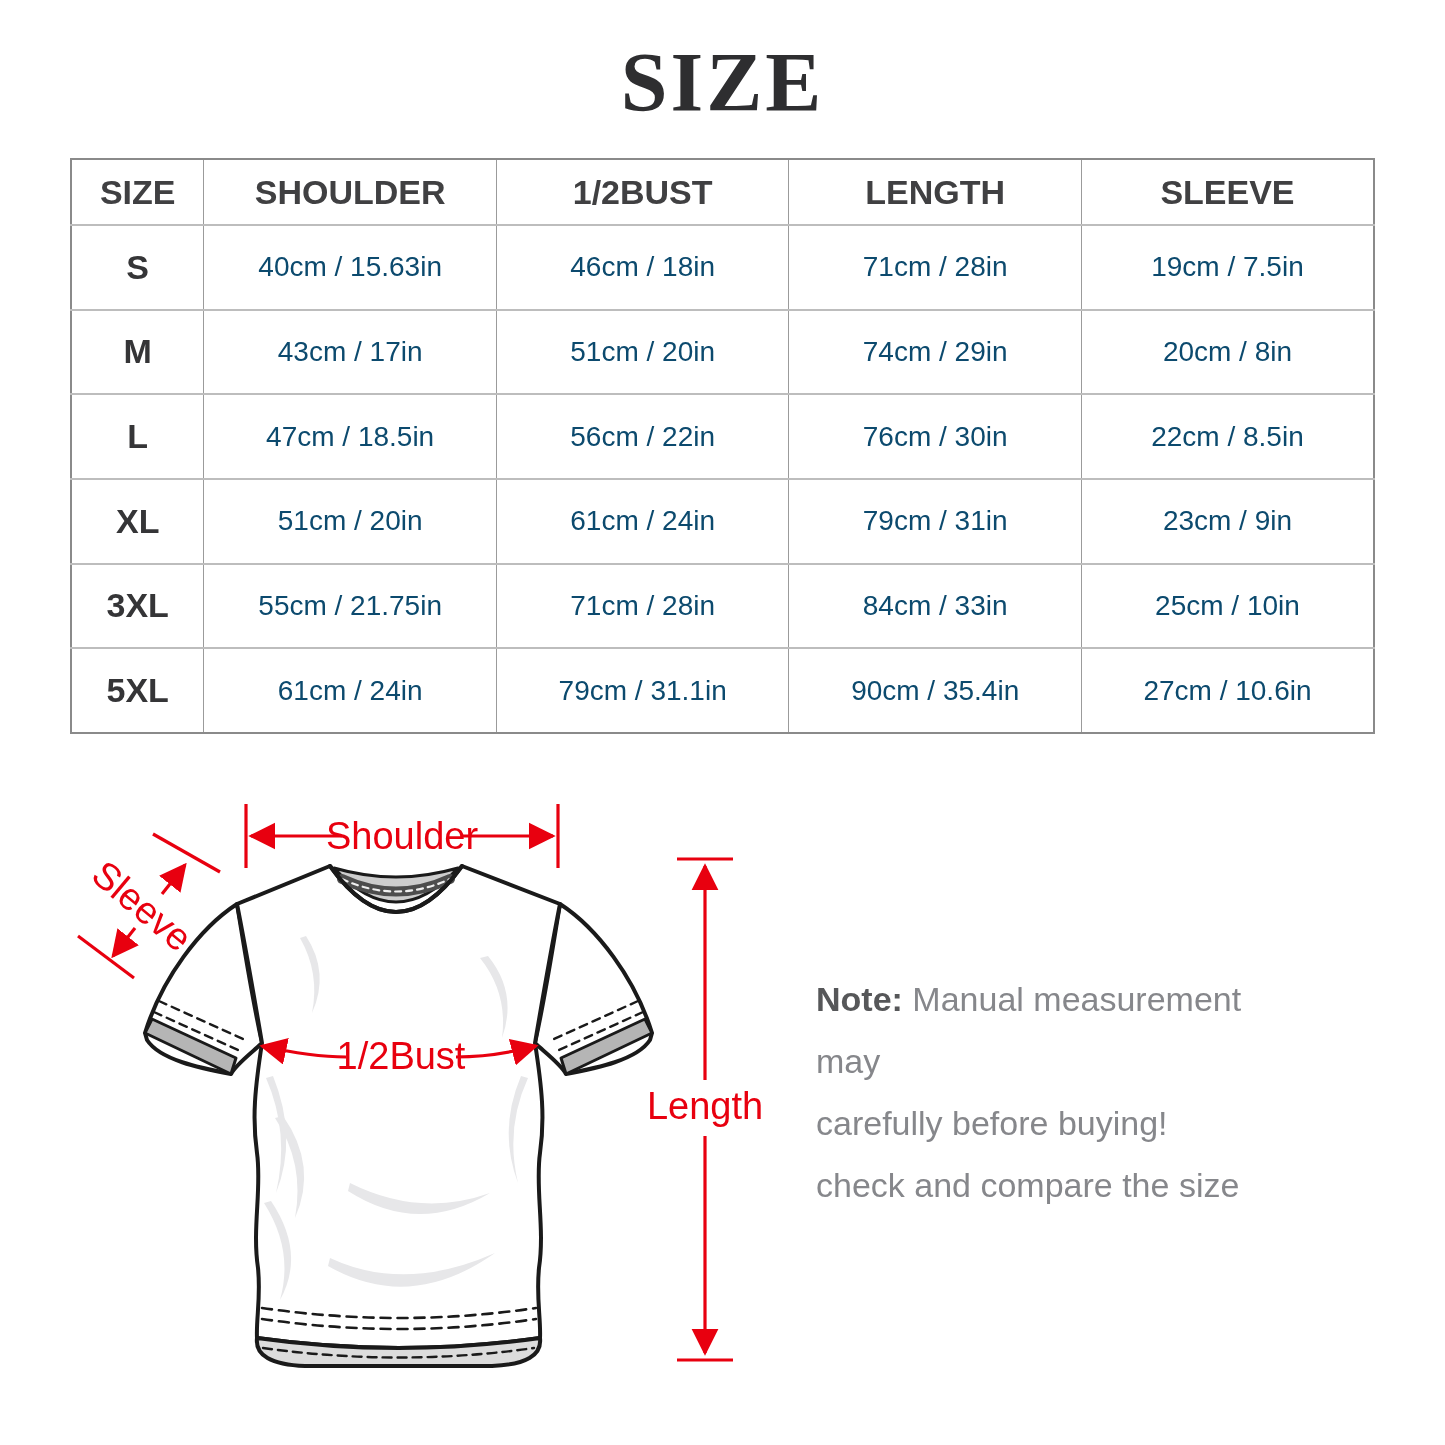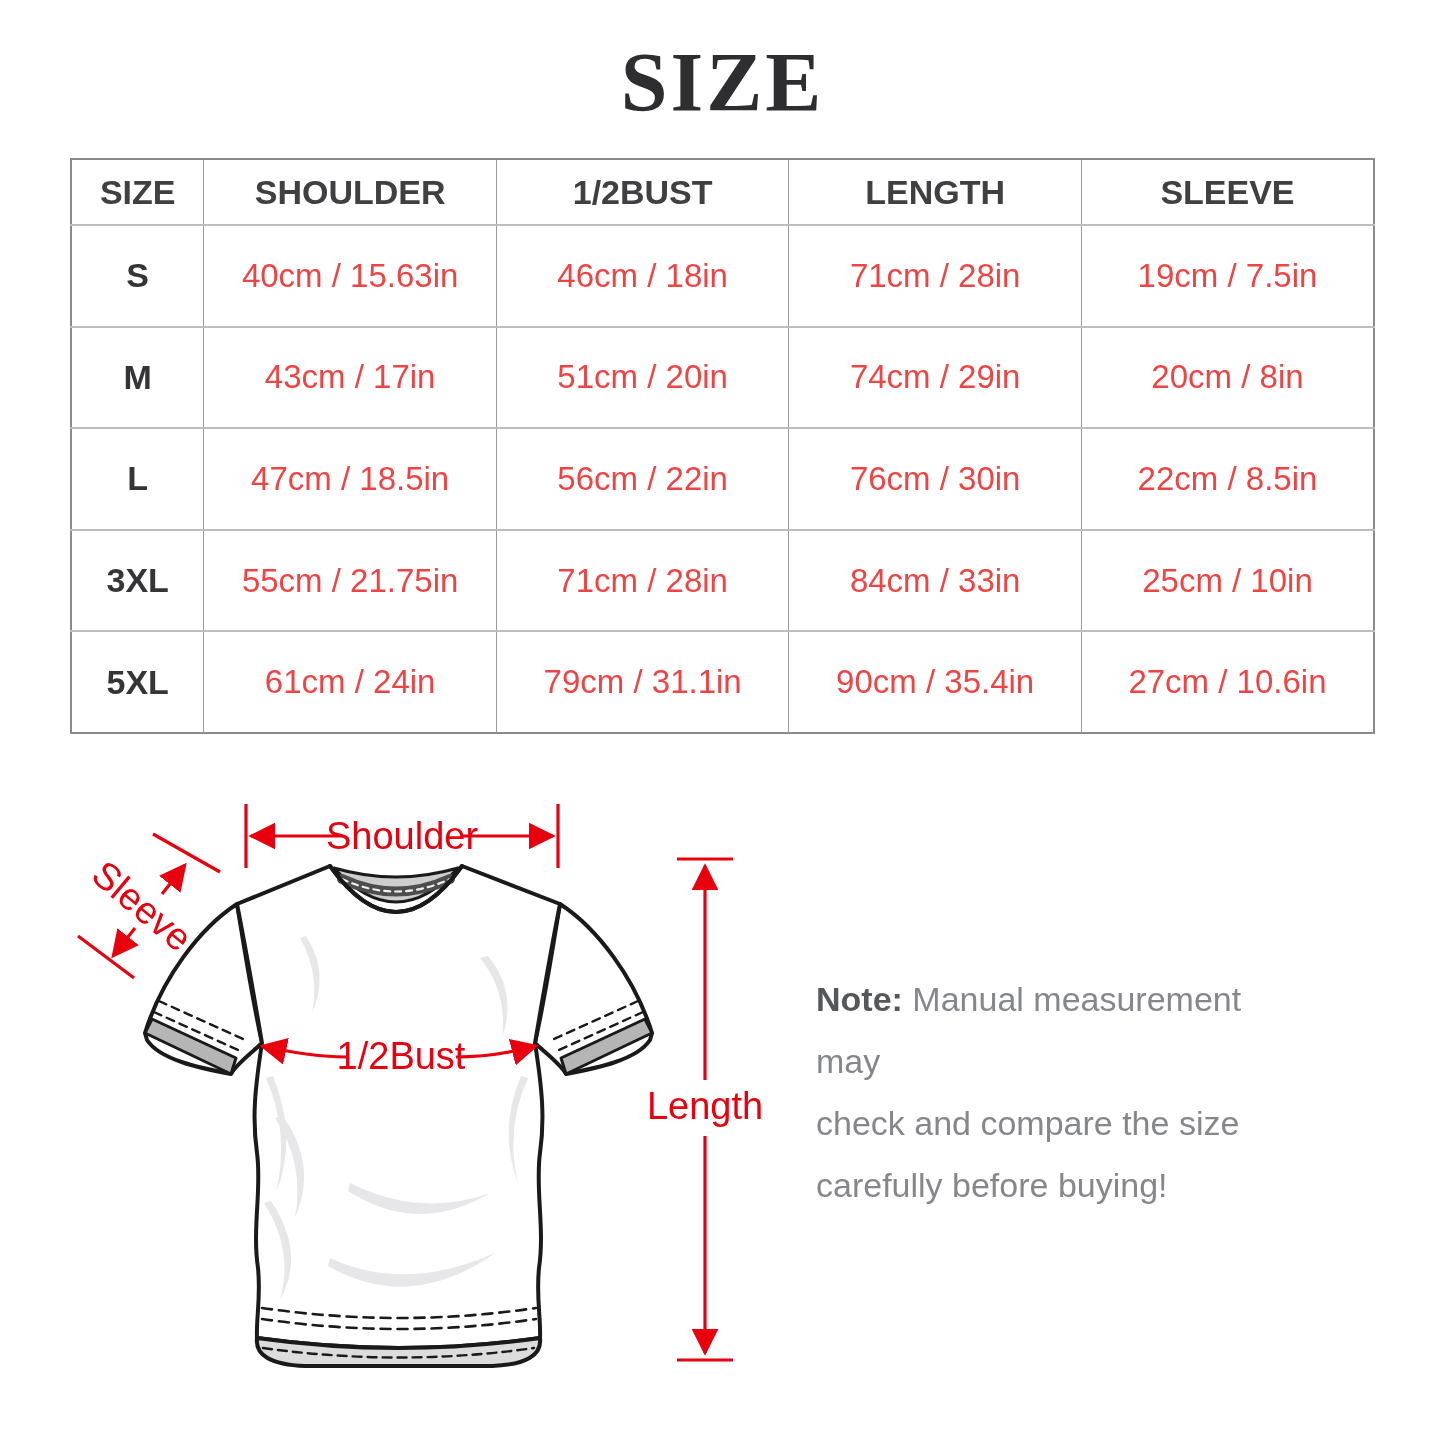--- a/index.html
+++ b/index.html
@@ -21,21 +21,21 @@
     border:1px solid #9b9b9b;
     border-top:2px solid #bdbdbd;
     text-align:center;vertical-align:middle;padding:0;
     height:64px;
   }
   .size-table thead th{
     font-size:34px;font-weight:bold;color:#404042;border-top:none;
   }
   .size-table col.c-size{width:10.2%;}
   .size-table col.c-m{width:22.45%;}
-  .size-table td{font-size:33px;color:#ef4444;}
+  .size-table td{font-size:28px;color:#0c4a6e;}
   .size-table td.size-col{font-weight:bold;color:#353537;font-size:34px;}
   .diagram{position:absolute;left:50px;top:788px;width:760px;height:655px;}
   .note{
     position:absolute;left:816px;top:968px;width:485px;
     font-size:34px;line-height:62px;color:#86878b;
   }
   .note .note-label{font-weight:bold;color:#565759;}
 </style>
 </head>
 <body>
@@ -77,20 +77,27 @@
           <td class="">20cm / 8in</td>
         </tr>
         <tr>
           <td class="size-col">L</td>
           <td class="">47cm / 18.5in</td>
           <td class="">56cm / 22in</td>
           <td class="">76cm / 30in</td>
           <td class="">22cm / 8.5in</td>
         </tr>
         <tr>
+          <td class="size-col">XL</td>
+          <td class="">51cm / 20in</td>
+          <td class="">61cm / 24in</td>
+          <td class="">79cm / 31in</td>
+          <td class="">23cm / 9in</td>
+        </tr>
+        <tr>
           <td class="size-col">3XL</td>
           <td class="">55cm / 21.75in</td>
           <td class="">71cm / 28in</td>
           <td class="">84cm / 33in</td>
           <td class="">25cm / 10in</td>
         </tr>
         <tr>
           <td class="size-col">5XL</td>
           <td class="">61cm / 24in</td>
           <td class="">79cm / 31.1in</td>
@@ -186,17 +193,17 @@
         <path d="M627,572 L683,572"></path>
         <path d="M655,78 L655,292" marker-start="url(#ah)"></path>
         <path d="M655,348 L655,565" marker-end="url(#ah)"></path>
         <text x="655" y="331" text-anchor="middle" fill="#e8000f" stroke="none" font-size="38">Length</text>
       </g>
     </g>
   </svg>
 
   <div class="note">
     <div><span class="note-label">Note:</span> <span>Manual measurement may</span></div>
+    <div>carefully before buying!</div>
     <div>check and compare the size</div>
-    <div>carefully before buying!</div>
   </div>
 
 </div>
 
 </body></html>

